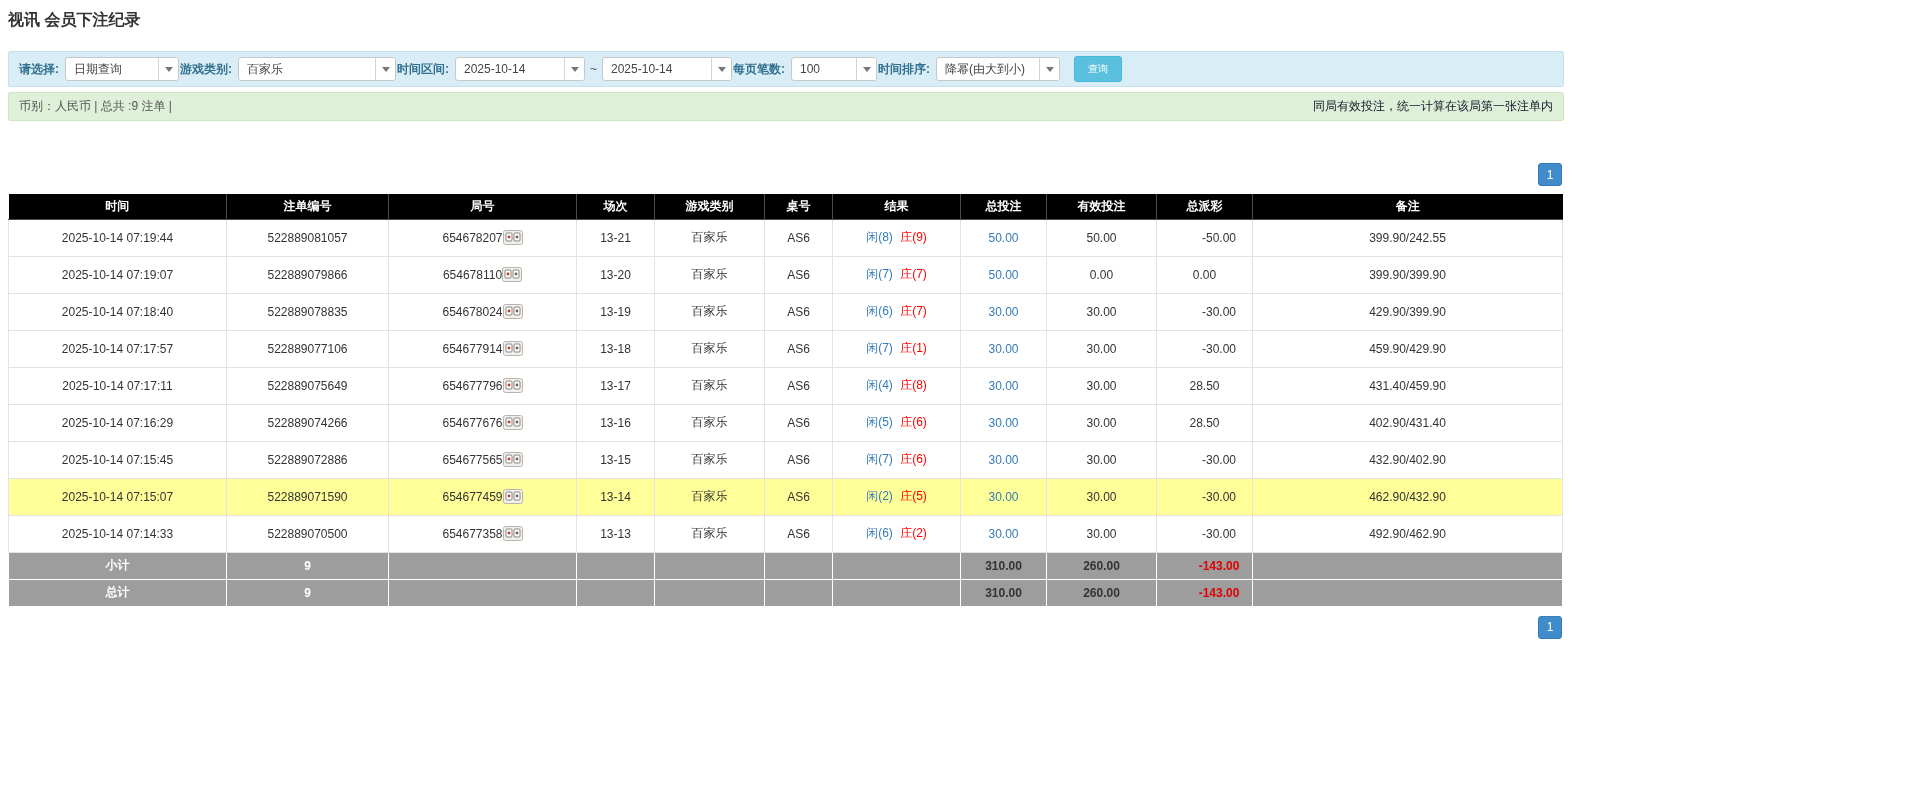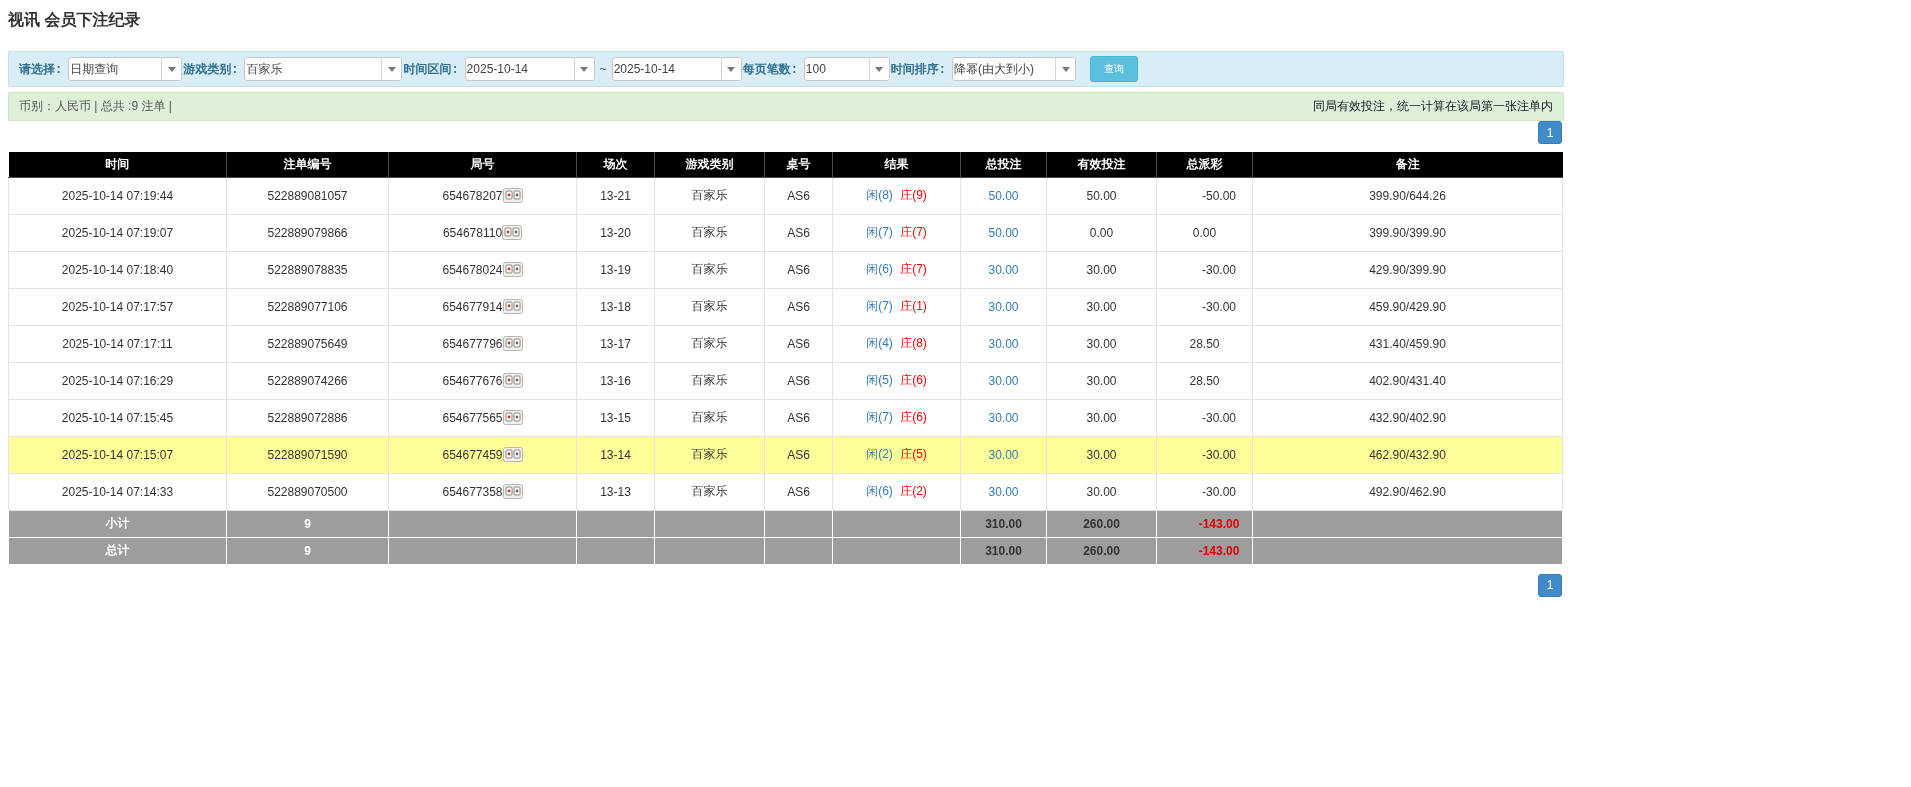--- a/index.html
+++ b/index.html
@@ -20,34 +20,34 @@
     background: #d9edf7;
     border: 1px solid #c5e1ef;
     border-radius: 2px;
     height: 36px;
     display: flex;
     align-items: center;
     padding: 0 10px;
     margin-bottom: 5px;
     white-space: nowrap;
   }
-  .filter-label { font-weight: bold; color: #31708f; margin: 0 6px 0 1px; font-family: Liberation Mono, monospace; }
+  .filter-label { font-weight: bold; color: #31708f; margin: 0 6px 0 1px; }
   .filter-label:first-child { margin-left: 0; }
   .combo {
     display: inline-flex;
     align-items: stretch;
     background: #fff;
     border: 1px solid #c8c8c8;
     border-radius: 3px;
     height: 24px;
     overflow: hidden;
   }
   .combo-text {
     display: flex; align-items: center;
-    padding: 0 1px;
+    padding: 0 8px;
     color: #444;
   }
   .combo-btn {
     width: 20px;
     border-left: 1px solid #d5d5d5;
     background: #fff;
     display: flex; align-items: center; justify-content: center;
     cursor: pointer;
   }
   .caret {
@@ -72,20 +72,21 @@
   
   .summary-bar {
     background: #dff0d8;
     border: 1px solid #d0e6c0;
     border-radius: 2px;
     height: 29px;
     display: flex;
     align-items: center;
     justify-content: space-between;
     padding: 0 10px;
+    margin-bottom: 42px;
   }
   .summary-left { color: #555; }
   .summary-right { color: #0f172a; }
 
   
   .pager { width: 1554px; text-align: right; margin-bottom: 8px; }
   .pager.bottom { margin-top: 9px; margin-bottom: 0; }
   .page-btn {
     display: inline-flex;
     align-items: center; justify-content: center;
@@ -261,21 +262,21 @@
     <td>AS6</td>
     <td>
       <span class="player-txt">闲(8)</span>
       <span class="banker-txt">庄(9)</span>
     </td>
     <td>
       <a class="bet-link">50.00</a>
     </td>
     <td>50.00</td>
     <td class="neg">-50.00</td>
-    <td>399.90/644.26</td>
+    <td>399.90/242.55</td>
   </tr>
         <tr>
     <td>2025-10-14 07:19:07</td>
     <td>522889079866</td>
     <td>
       <span class="round-wrap">
         <span>654678110</span>
         <span class="replay-icon">
           <svg width="20" height="15" viewBox="0 0 20 15">
             <rect x="0.5" y="0.5" width="19" height="14" rx="2" fill="#f2f0ec" stroke="#b9b4ac"></rect>

